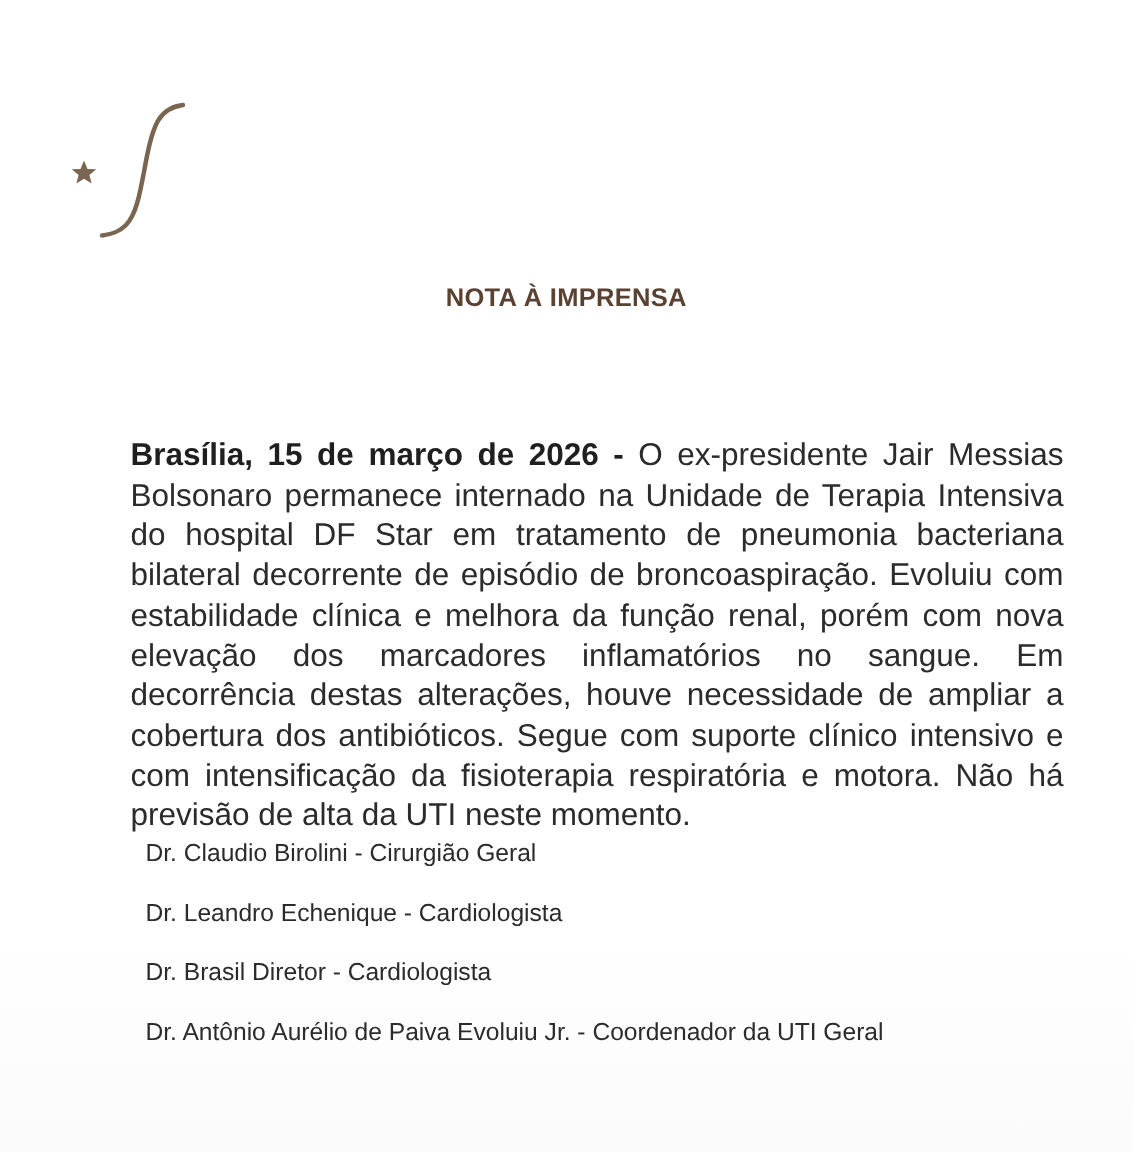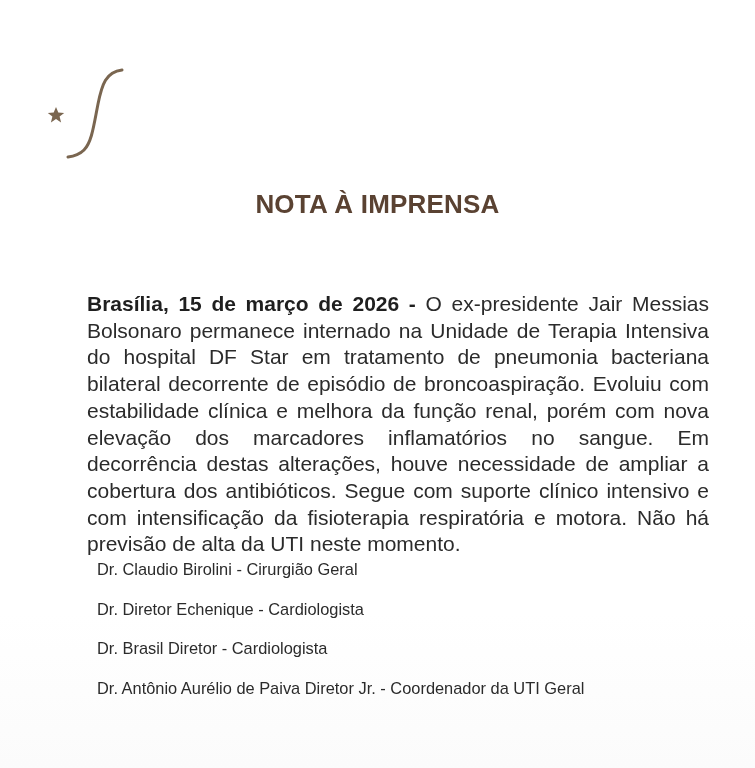--- a/index.html
+++ b/index.html
@@ -27,21 +27,21 @@
       width: 90px;
       height: 100px;
     }
     .title {
       position: absolute;
       left: 0;
       width: 755px;
       top: 189px;
       text-align: center;
       font-weight: bold;
-      font-size: 26px;
+      font-size: 17px;
       letter-spacing: 0.2px;
       color: #5a4232;
     }
     .body-text {
       position: absolute;
       left: 87px;
       top: 270px;
       width: 622px;
       font-size: 21px;
       line-height: 26.7px;
@@ -78,18 +78,18 @@
     <polygon points="12,43 14.3,48.6 20.2,48.9 15.6,52.6 17.1,58.4 12,55.1 6.9,58.4 8.4,52.6 3.8,48.9 9.7,48.6" fill="#7a6650"></polygon>
     <path d="M 78 6 C 62 8, 58 20, 54 40 C 50 60, 48 78, 40 86 C 36 90, 32 92, 24 93" fill="none" stroke="#7a6650" stroke-width="3" stroke-linecap="round"></path>
   </svg>
 
   <div class="title">NOTA À IMPRENSA</div>
 
   <p class="body-text"><span class="lead">Brasília, 15 de março de 2026 -</span><span> O ex-presidente Jair Messias Bolsonaro permanece internado na Unidade de Terapia Intensiva do hospital DF Star em tratamento de pneumonia bacteriana bilateral decorrente de episódio de broncoaspiração. Evoluiu com estabilidade clínica e melhora da função renal, porém com nova elevação dos marcadores inflamatórios no sangue. Em decorrência destas alterações, houve necessidade de ampliar a cobertura dos antibióticos. Segue com suporte clínico intensivo e com intensificação da fisioterapia respiratória e motora. Não há previsão de alta da UTI neste momento.</span></p>
 
   <ul class="signatures">
     <li>Dr. Claudio Birolini - Cirurgião Geral</li>
-    <li>Dr. Diretor Echenique - Cardiologista</li>
+    <li>Dr. Leandro Echenique - Cardiologista</li>
     <li>Dr. Brasil Diretor - Cardiologista</li>
-    <li>Dr. Antônio Aurélio de Paiva Diretor Jr. - Coordenador da UTI Geral</li>
+    <li>Dr. Antônio Aurélio de Paiva Evoluiu Jr. - Coordenador da UTI Geral</li>
   </ul>
 
 </div>
 
 </body></html>

